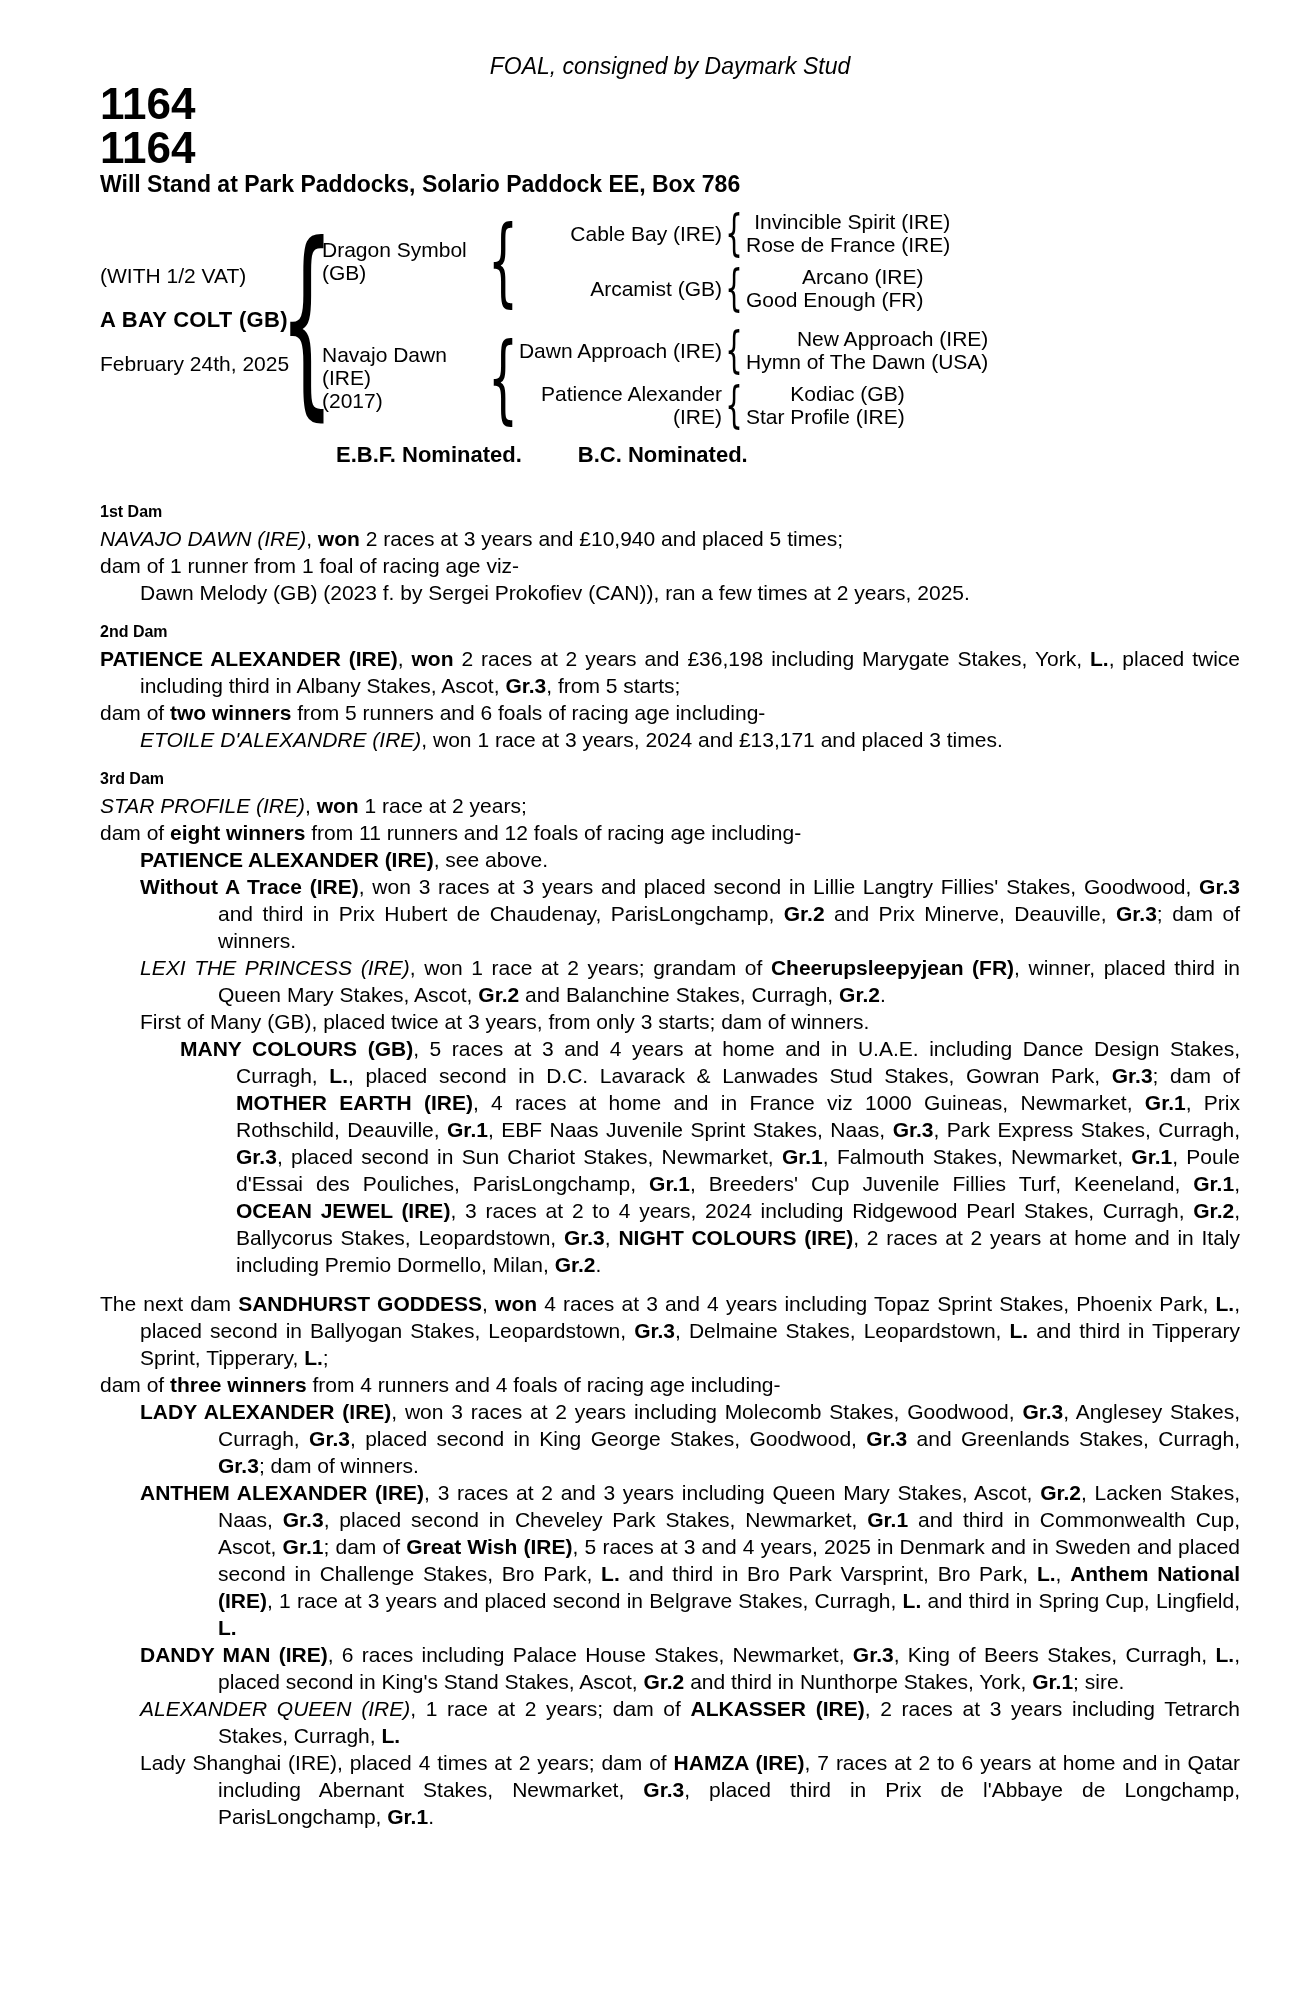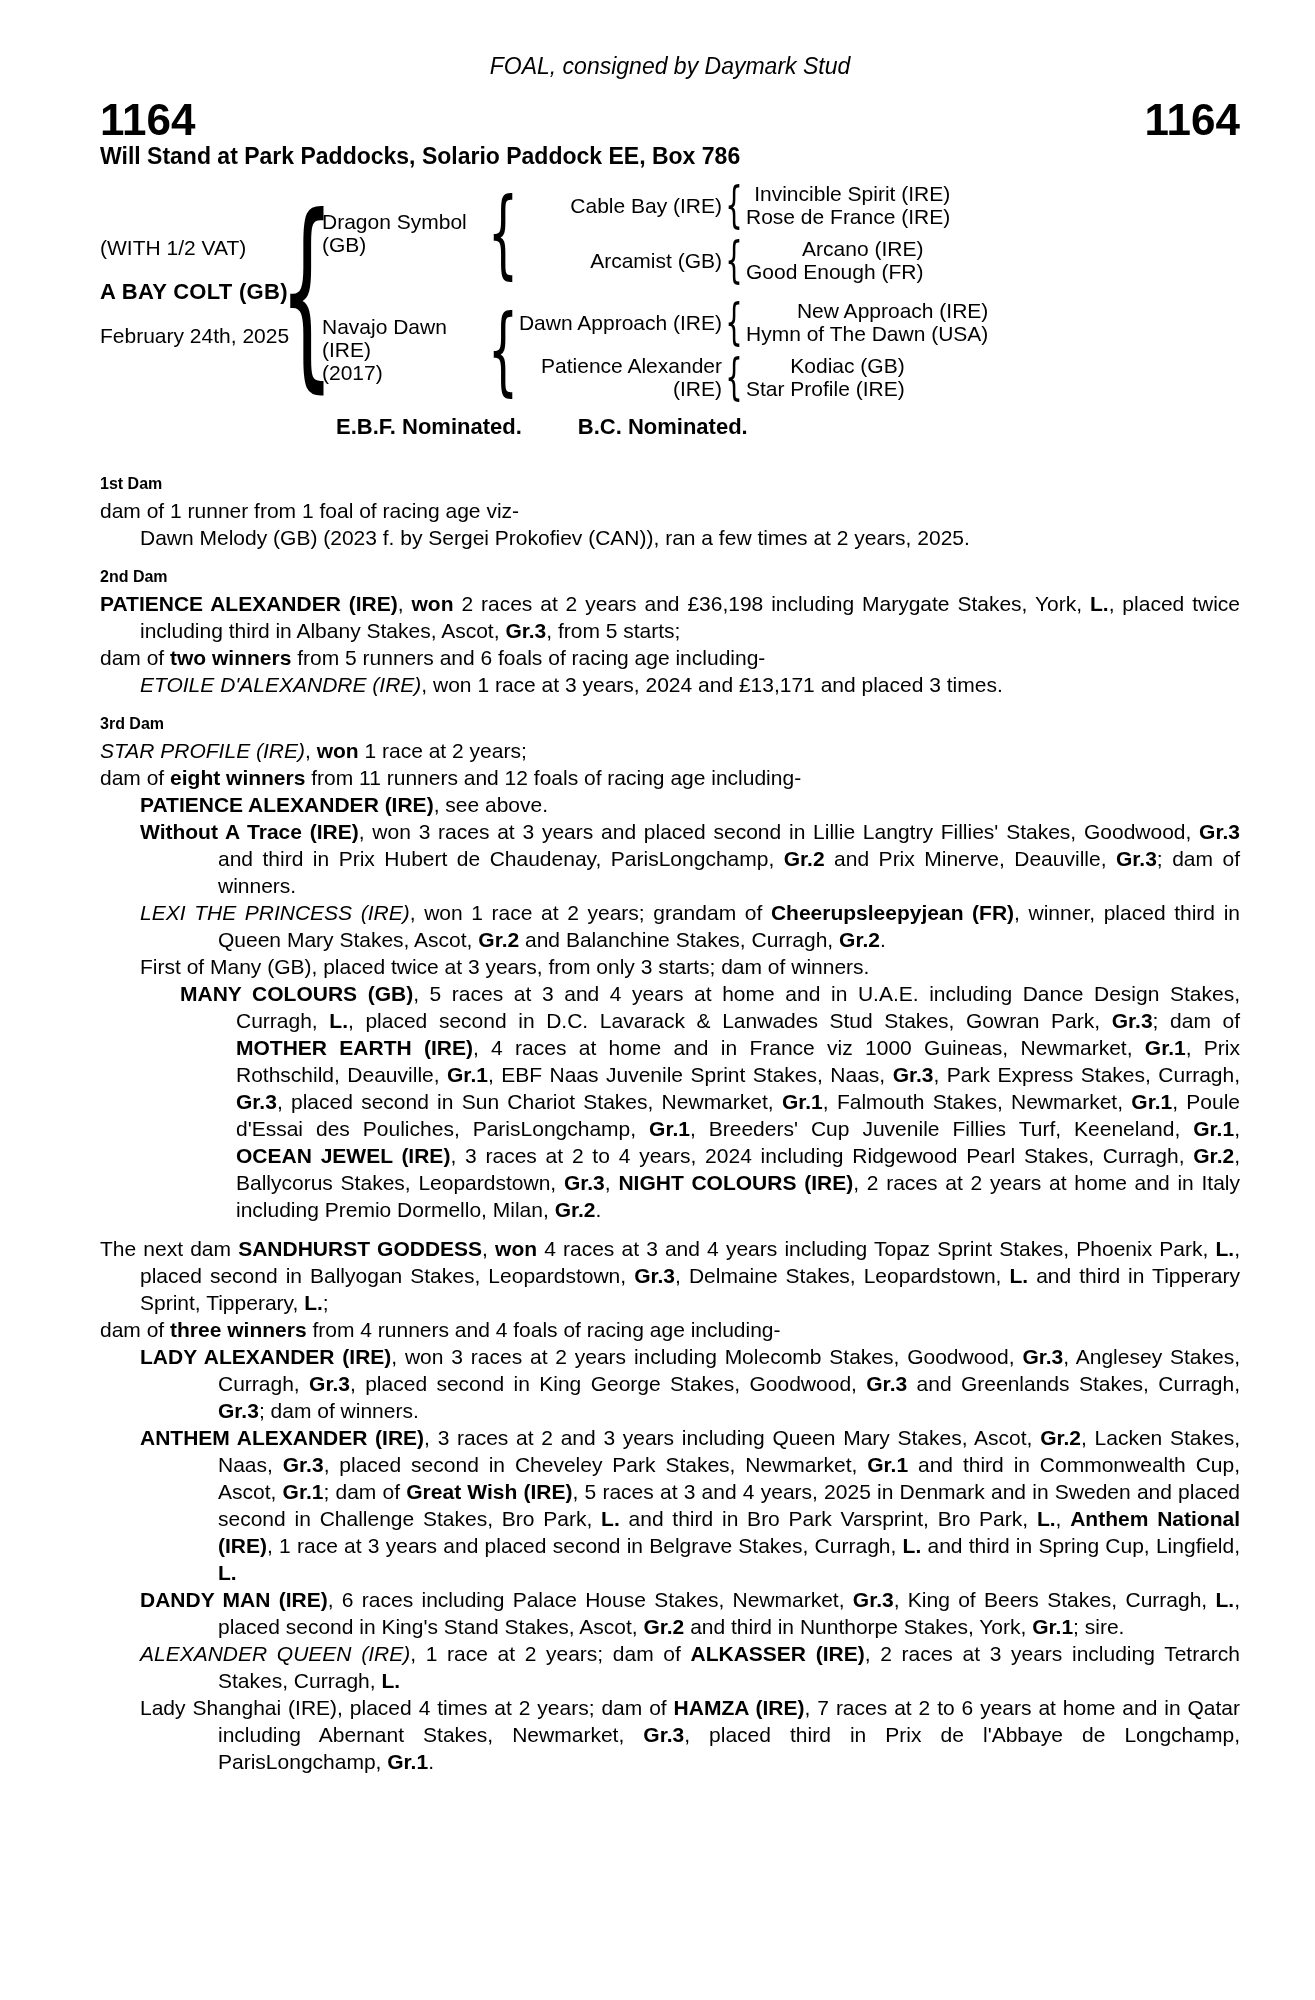--- a/index.html
+++ b/index.html
@@ -8,21 +8,21 @@
     width:1315px; height:2000px;
     box-sizing:border-box;
     padding:52px 75px 0 100px;
     background:#fff; color:#000;
     font-family:"Liberation Sans", sans-serif;
     font-size:21px;
     overflow:hidden;
   }
   .consignor { text-align:center; font-style:italic; font-size:23px; line-height:28px; }
   .lot-row { display:flex; justify-content:space-between; align-items:baseline;
-             font-weight:bold; font-size:44px; line-height:1.0; margin-top:18px; }
+             font-weight:bold; font-size:44px; line-height:1.0; margin-top:2px;flex-direction:column; }
   .stand { font-weight:bold; font-size:23px; line-height:28px; }
 
   
   .pedigree { display:flex; align-items:center; margin-top:10px; font-size:21px; line-height:23px; }
   .foal-info { width:192px; display:flex; flex-direction:column; justify-content:center; row-gap:21px; }
   .foal-desc { font-weight:bold; font-size:22px; letter-spacing:.3px; }
   .brace { font-family:"DejaVu Sans", sans-serif; display:flex; align-items:center; justify-content:center;
            line-height:1; user-select:none; }
   .brace.big { width:30px; font-size:205px; transform:scaleX(.42); }
   .brace.mid { width:26px; font-size:96px;  transform:scaleX(.5); }
@@ -127,20 +127,21 @@
   </div>
 
   <div class="noms">
     <span>E.B.F. Nominated.</span>
     <span>B.C. Nominated.</span>
   </div>
 
   <div id="sections">
       <section class="dam-section">
         <div class="dam-heading">1st Dam</div>
+        <p class="para l0"><span class="italic">NAVAJO DAWN (IRE)</span><span>, </span><span class="bold">won</span><span> 2 races at 3 years and £10,940 and placed 5 times;</span></p>
         <p class="para l0"><span>dam of 1 runner from 1 foal of racing age viz-</span></p>
         <p class="para l0p"><span>Dawn Melody (GB) (2023 f. by Sergei Prokofiev (CAN)), ran a few times at 2 years, 2025.</span></p>
       </section>
       <section class="dam-section">
         <div class="dam-heading">2nd Dam</div>
         <p class="para l0"><span class="bold">PATIENCE ALEXANDER (IRE)</span><span>, </span><span class="bold">won</span><span> 2 races at 2 years and £36,198 including Marygate Stakes, York, </span><span class="bold">L.</span><span>, placed twice including third in Albany Stakes, Ascot, </span><span class="bold">Gr.3</span><span>, from 5 starts;</span></p>
         <p class="para l0"><span>dam of </span><span class="bold">two winners</span><span> from 5 runners and 6 foals of racing age including-</span></p>
         <p class="para l0p"><span class="italic">ETOILE D'ALEXANDRE (IRE)</span><span>, won 1 race at 3 years, 2024 and £13,171 and placed 3 times.</span></p>
       </section>
       <section class="dam-section">

